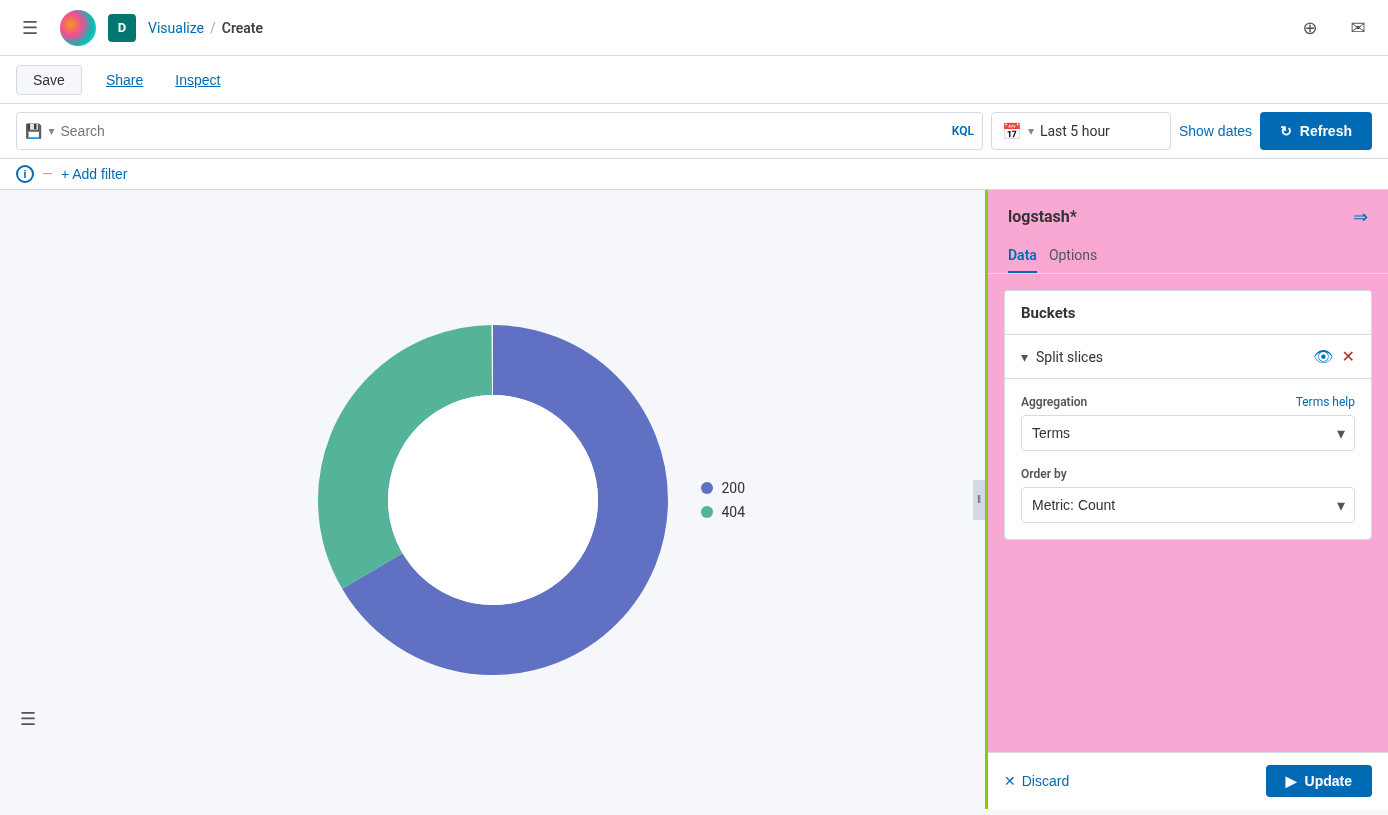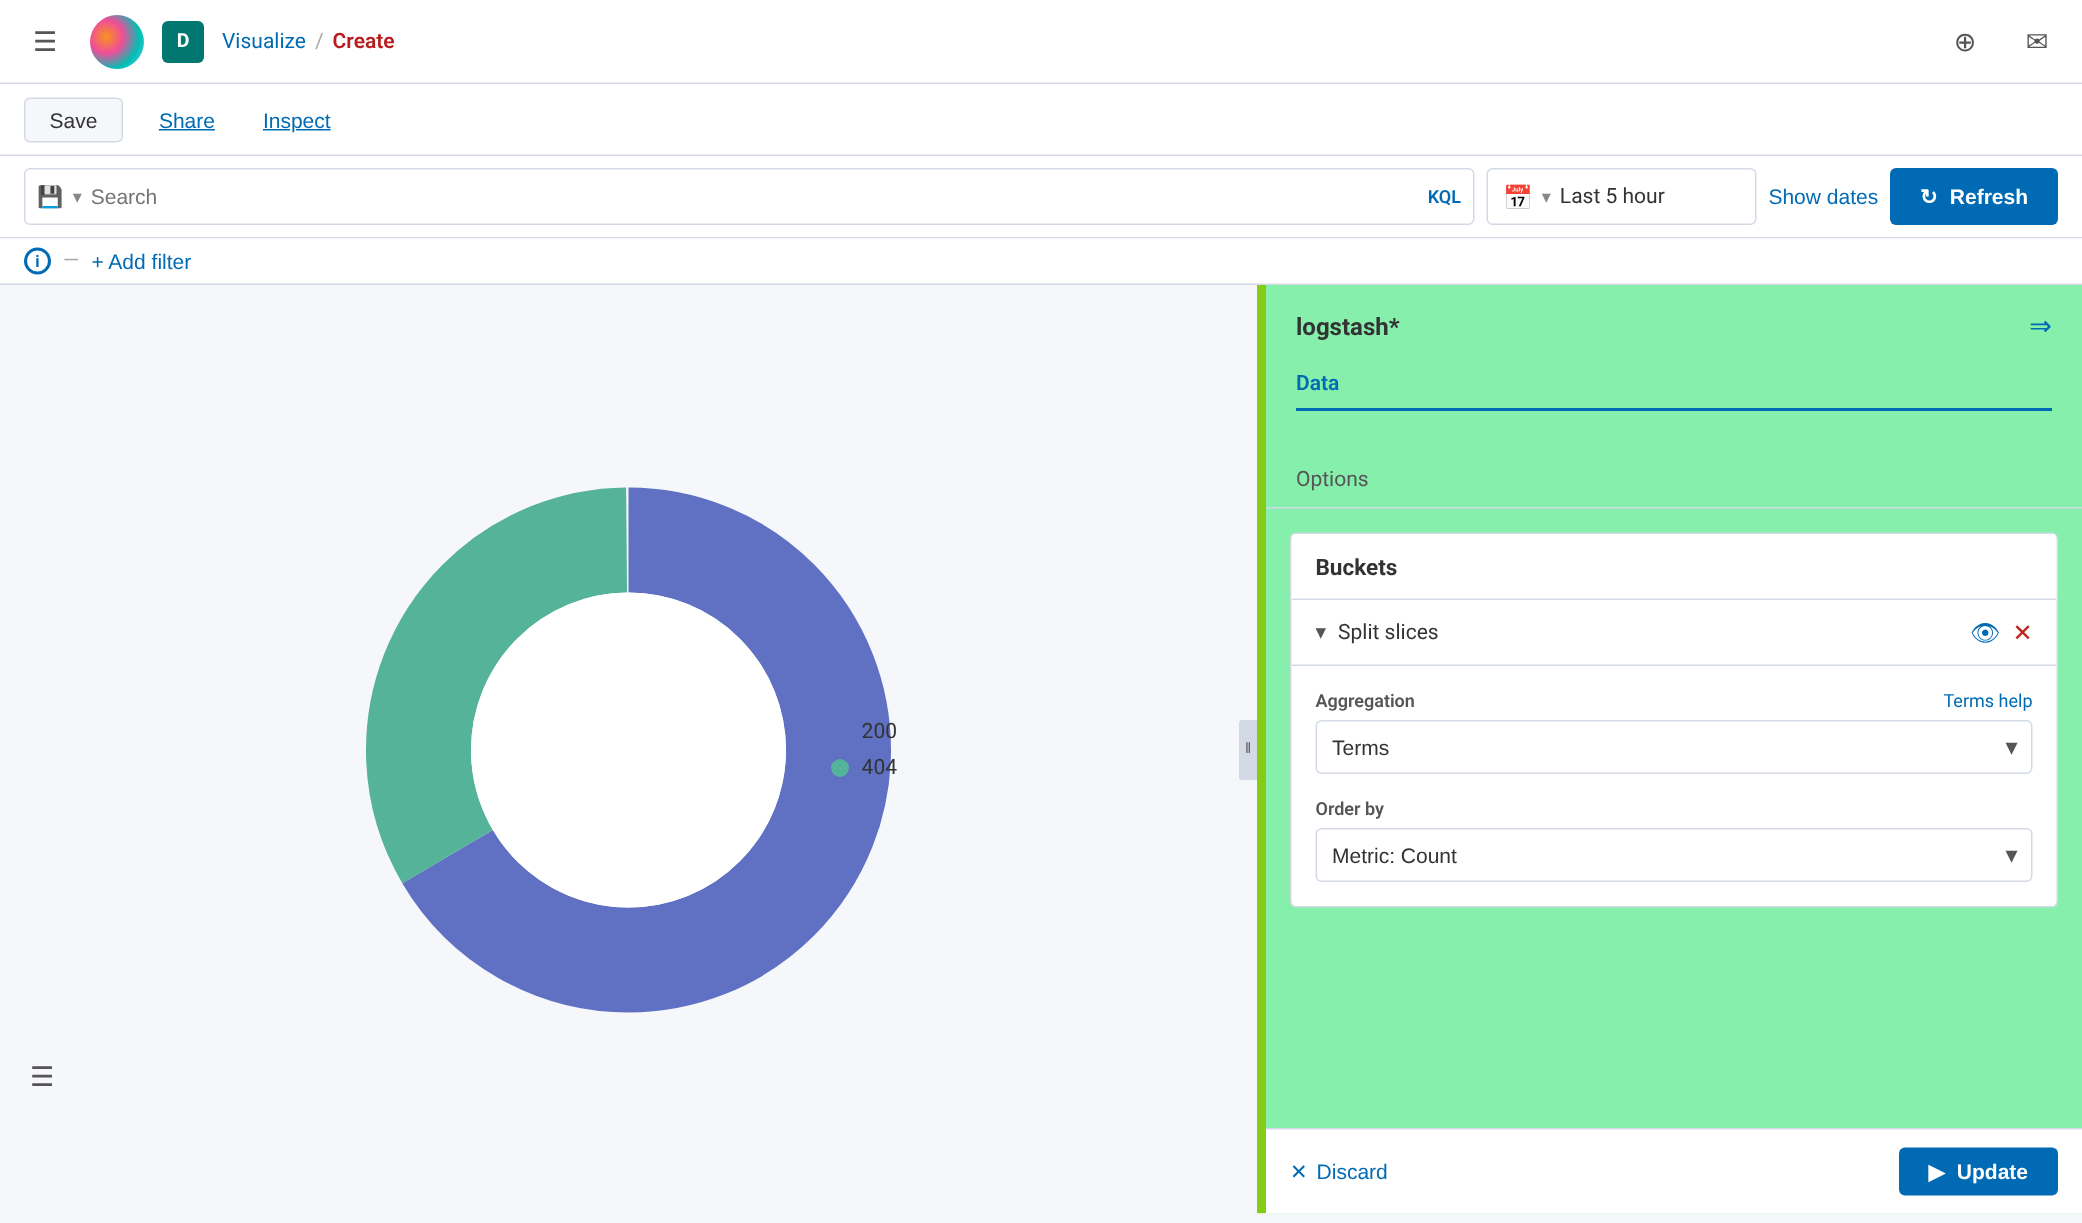--- a/index.html
+++ b/index.html
@@ -28,21 +28,21 @@
       color: #fff;
       display: flex; align-items: center; justify-content: center;
       font-weight: 700; font-size: 13px;
     }
     .breadcrumb {
       display: flex; align-items: center; gap: 6px;
       color: #555; font-size: 14px;
     }
     .breadcrumb .visualize-link { color: #006bb4; cursor: pointer; }
     .breadcrumb .separator { color: #aaa; }
-    .breadcrumb .create-text { font-weight: 600; color: #b91c1c; }
+    .breadcrumb .create-text { font-weight: 600; color: #404040; }
     .nav-spacer { flex: 1; }
     .nav-icon-btn {
       width: 36px; height: 36px;
       border: none; background: none;
       cursor: pointer;
       display: flex; align-items: center; justify-content: center;
       color: #555; font-size: 18px;
       border-radius: 4px;
     }
 
@@ -228,23 +228,23 @@
       cursor: pointer;
       display: flex;
       align-items: center;
       justify-content: center;
       color: #555;
       font-size: 10px;
     }
 
     
     .right-panel {
-      width: 550px;
-      background: #86efac;
-      border-left: 6px solid #84cc16;
+      width: 403px;
+      background: #f9a8d4;
+      border-left: 3px solid #84cc16;
       display: flex;
       flex-direction: column;
     }
 
     .panel-header {
       display: flex;
       align-items: center;
       justify-content: space-between;
       padding: 16px 20px 0;
     }
@@ -258,22 +258,21 @@
       font-size: 18px;
       cursor: pointer;
     }
 
     
     .panel-tabs {
       display: flex;
       padding: 0 20px;
       border-bottom: 1px solid #d3dae6;
       margin-top: 12px;
-      gap: 30px;
-      flex-direction: column;
+      gap: 12px;
     }
     .panel-tab {
       padding: 8px 0;
       font-size: 14px;
       cursor: pointer;
       color: #555;
       border-bottom: 2px solid transparent;
     }
     .panel-tab.active {
       color: #006bb4;

